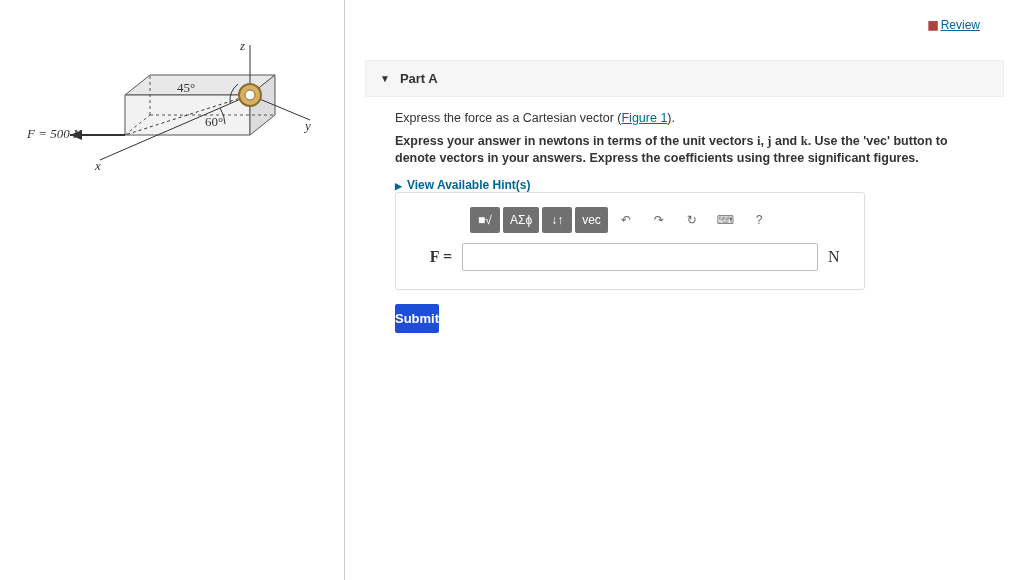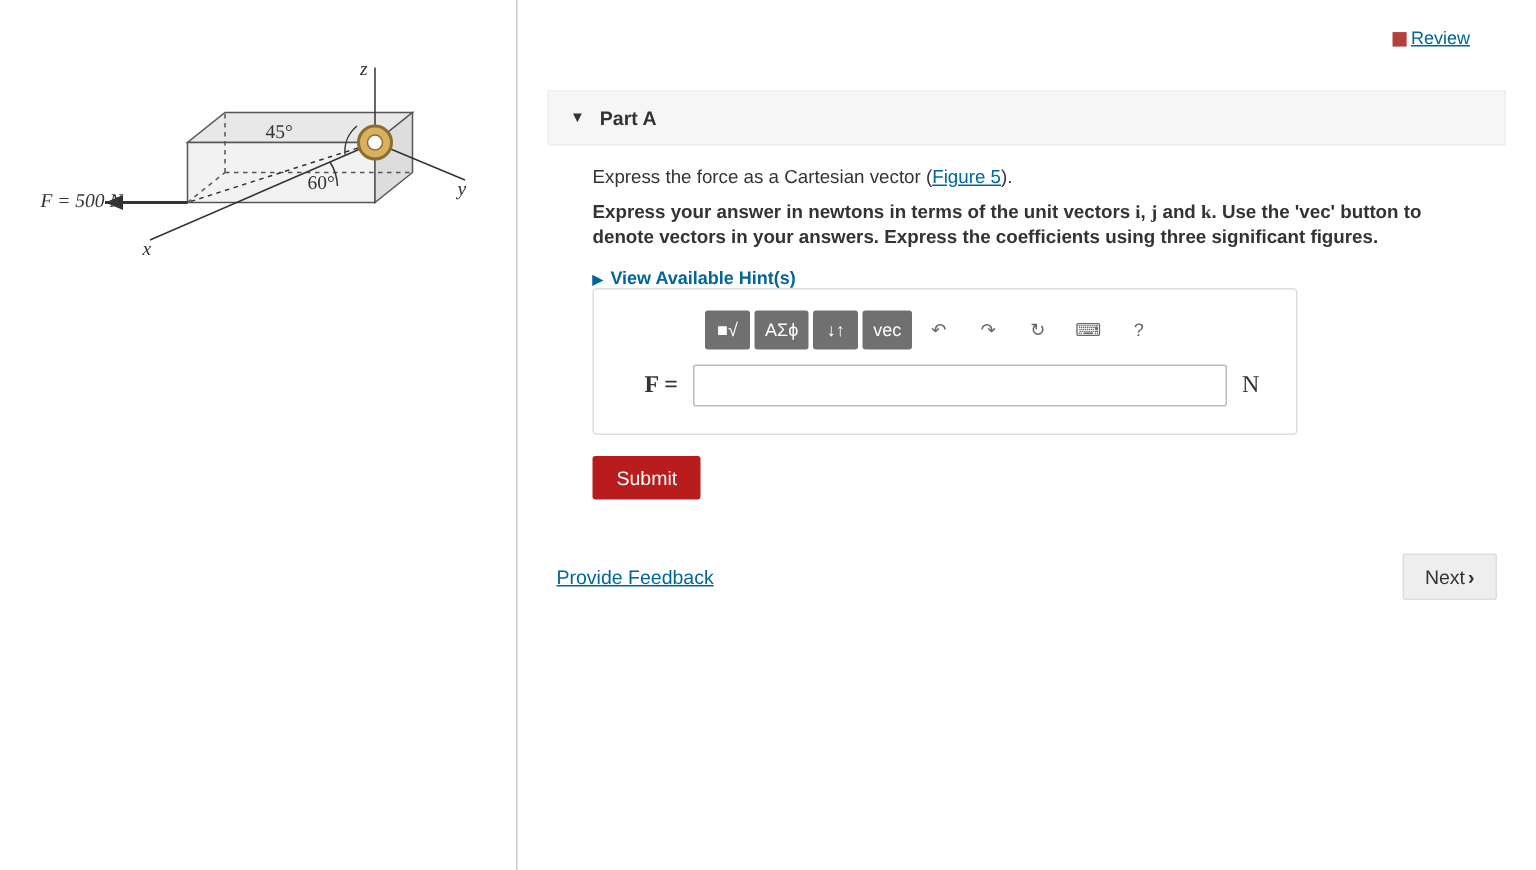--- a/index.html
+++ b/index.html
@@ -122,28 +122,29 @@
     flex: 1;
     height: 28px;
     border: 1px solid #bbb;
     border-radius: 2px;
     padding: 0 6px;
     font-size: 13px;
   }
   .unit { font-family: "Times New Roman", serif; font-size: 16px; width: 20px; }
   .submit-btn {
     margin-top: 14px;
-    background: #b91c1c;
+    background: #1d4ed8;
     color: #fff;
     border: none;
-    padding: 7px 16px;
+    padding: 7px 0;
     font-size: 13px;
     border-radius: 2px;
     cursor: pointer;
     margin-left: 30px;
+    font-weight: bold;
   }
   .feedback-row {
     display: flex;
     justify-content: space-between;
     align-items: center;
     margin-top: 36px;
     padding: 0 6px;
   }
   .feedback-link {
     color: #006699;
@@ -240,21 +241,21 @@
       <span class="pause-icon">▮▮</span><span>Review</span>
     </a>
 
     <div class="part-header">
       <span class="caret">▼</span>
       <span>Part A</span>
     </div>
 
     <div class="part-body">
       <div class="prompt1">
-        <span>Express the force as a Cartesian vector (</span><a>Figure 5</a><span>).</span>
+        <span>Express the force as a Cartesian vector (</span><a>Figure 1</a><span>).</span>
       </div>
       <div class="prompt2">
         <span>Express your answer in newtons in terms of the unit vectors </span><span class="vec">i</span>, <span class="vec">j</span> and <span class="vec">k</span><span>. Use the 'vec' button to denote vectors in your answers. Express the coefficients using three significant figures.</span>
       </div>
       <span class="hints">View Available Hint(s)</span>
 
       <div class="answer-box">
         <div class="toolbar">
           <button class="tbtn">■√</button>
           <button class="tbtn">ΑΣϕ</button>
@@ -269,20 +270,14 @@
         <div class="answer-line">
           <span class="lhs">F =</span>
           <input class="answer-input" type="text" value="" style="">
           <span class="unit">N</span>
         </div>
       </div>
     </div>
 
     <button class="submit-btn">Submit</button>
 
-    <div class="feedback-row">
-      <a class="feedback-link">Provide Feedback</a>
-      <button class="next-btn">
-        <span>Next</span><span class="chev">›</span>
-      </button>
-    </div>
   </div>
 </div>
 
 </body></html>

